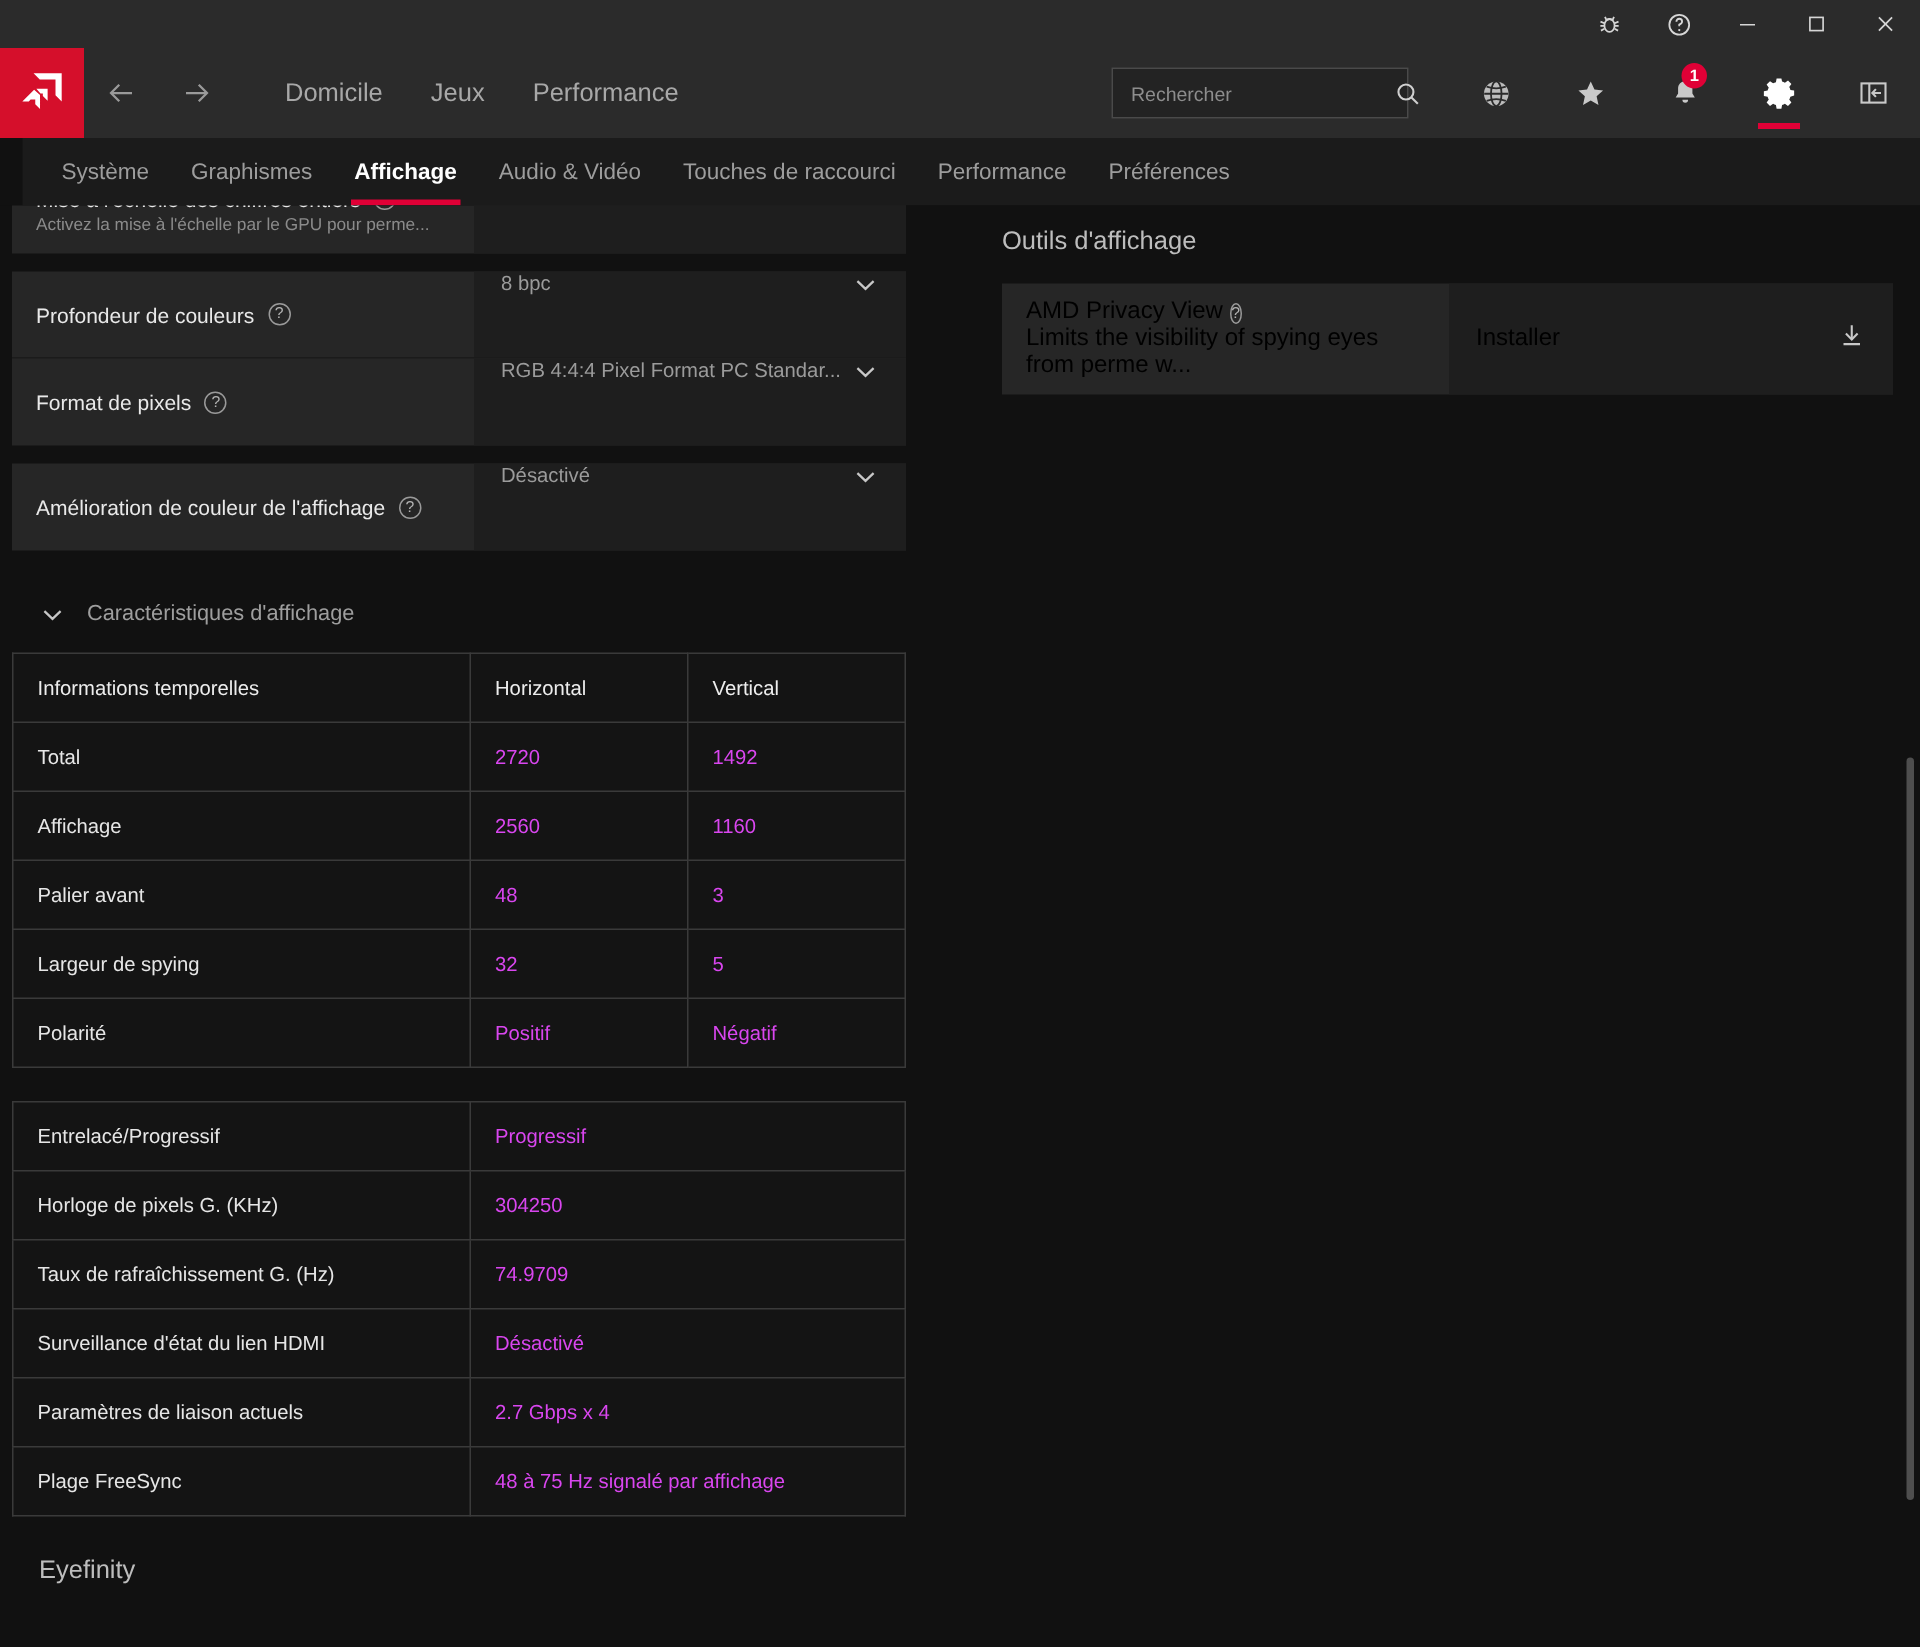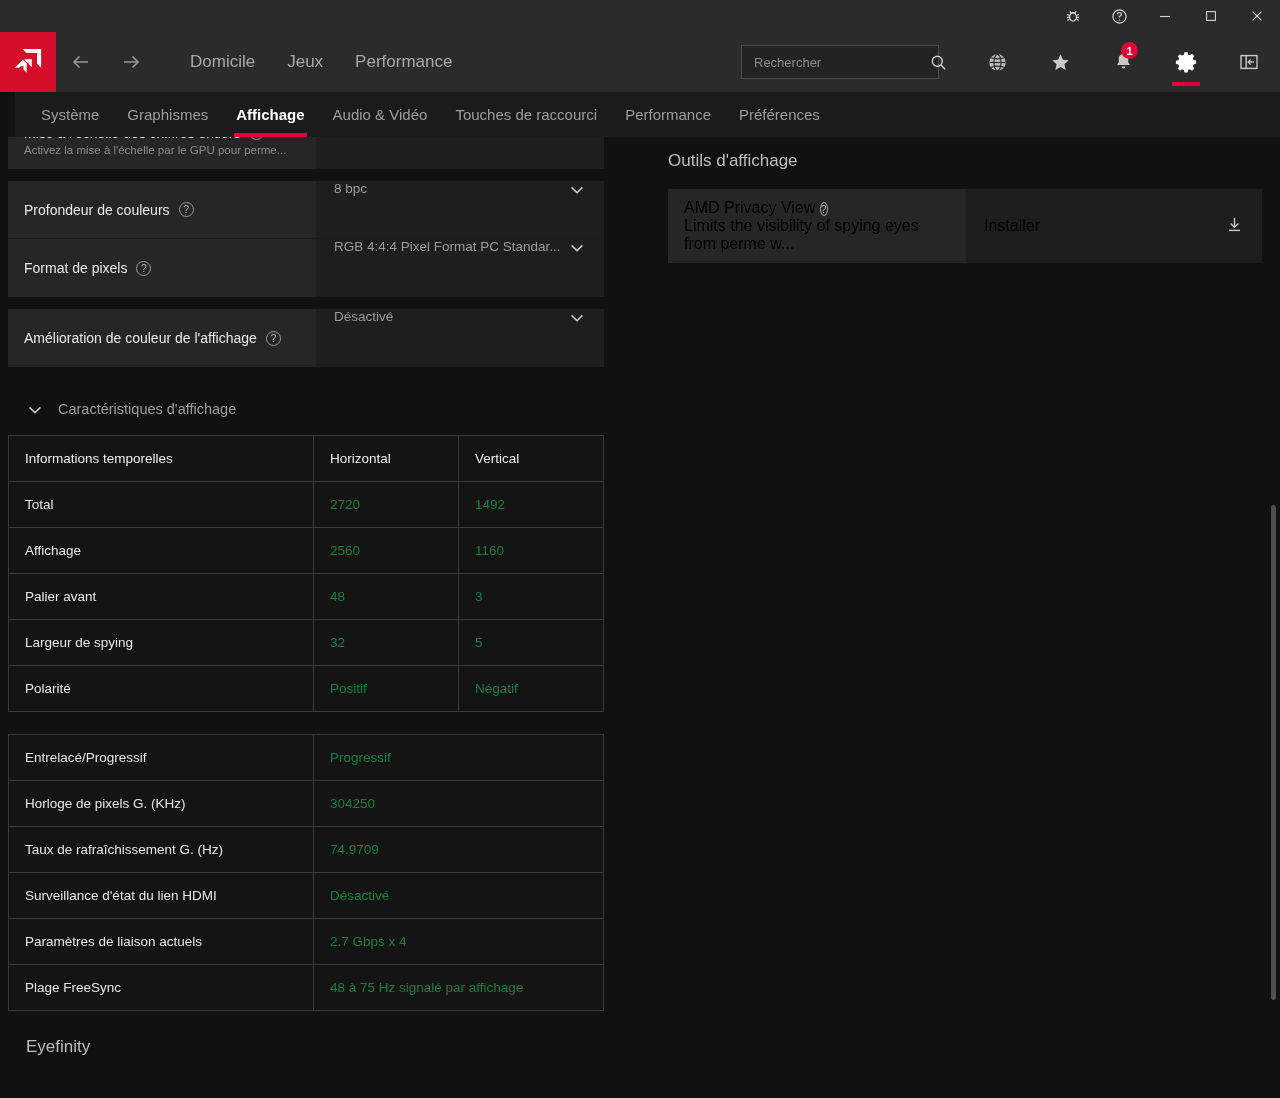--- a/index.html
+++ b/index.html
@@ -151,21 +151,21 @@
   
   .tbl {
     width: 596px; border-collapse: collapse; margin-bottom: 22px;
     table-layout: fixed; background: #141414;
   }
   .tbl td, .tbl th {
     border: 1px solid #3a3a3a; height: 46px; padding: 0 16px;
     text-align: left; font-weight: normal; vertical-align: middle;
   }
   .tbl .c-name { width: 305px; font-size: 13.5px; color: #e6e6e6; }
-  .tbl .c-val { font-size: 13.5px; color: #15803d; }
+  .tbl .c-val { font-size: 13.5px; color: #d946ef; }
   .tbl thead .c-name, .tbl thead .c-val { color: #ededed; font-size: 13.5px; }
 
   
   .pv-card { background: #262626; display: flex; align-items: stretch; min-height: 57px; }
   .pv-left { width: 298px; flex: 0 0 298px; padding: 10px 14px 10px 16px;
              display: flex; flex-direction: column; justify-content: space-between; }
   .pv-right { flex: 1; background: #1e1e1e; display: flex; align-items: center;
               justify-content: space-between; padding: 0 18px; }
 
   

